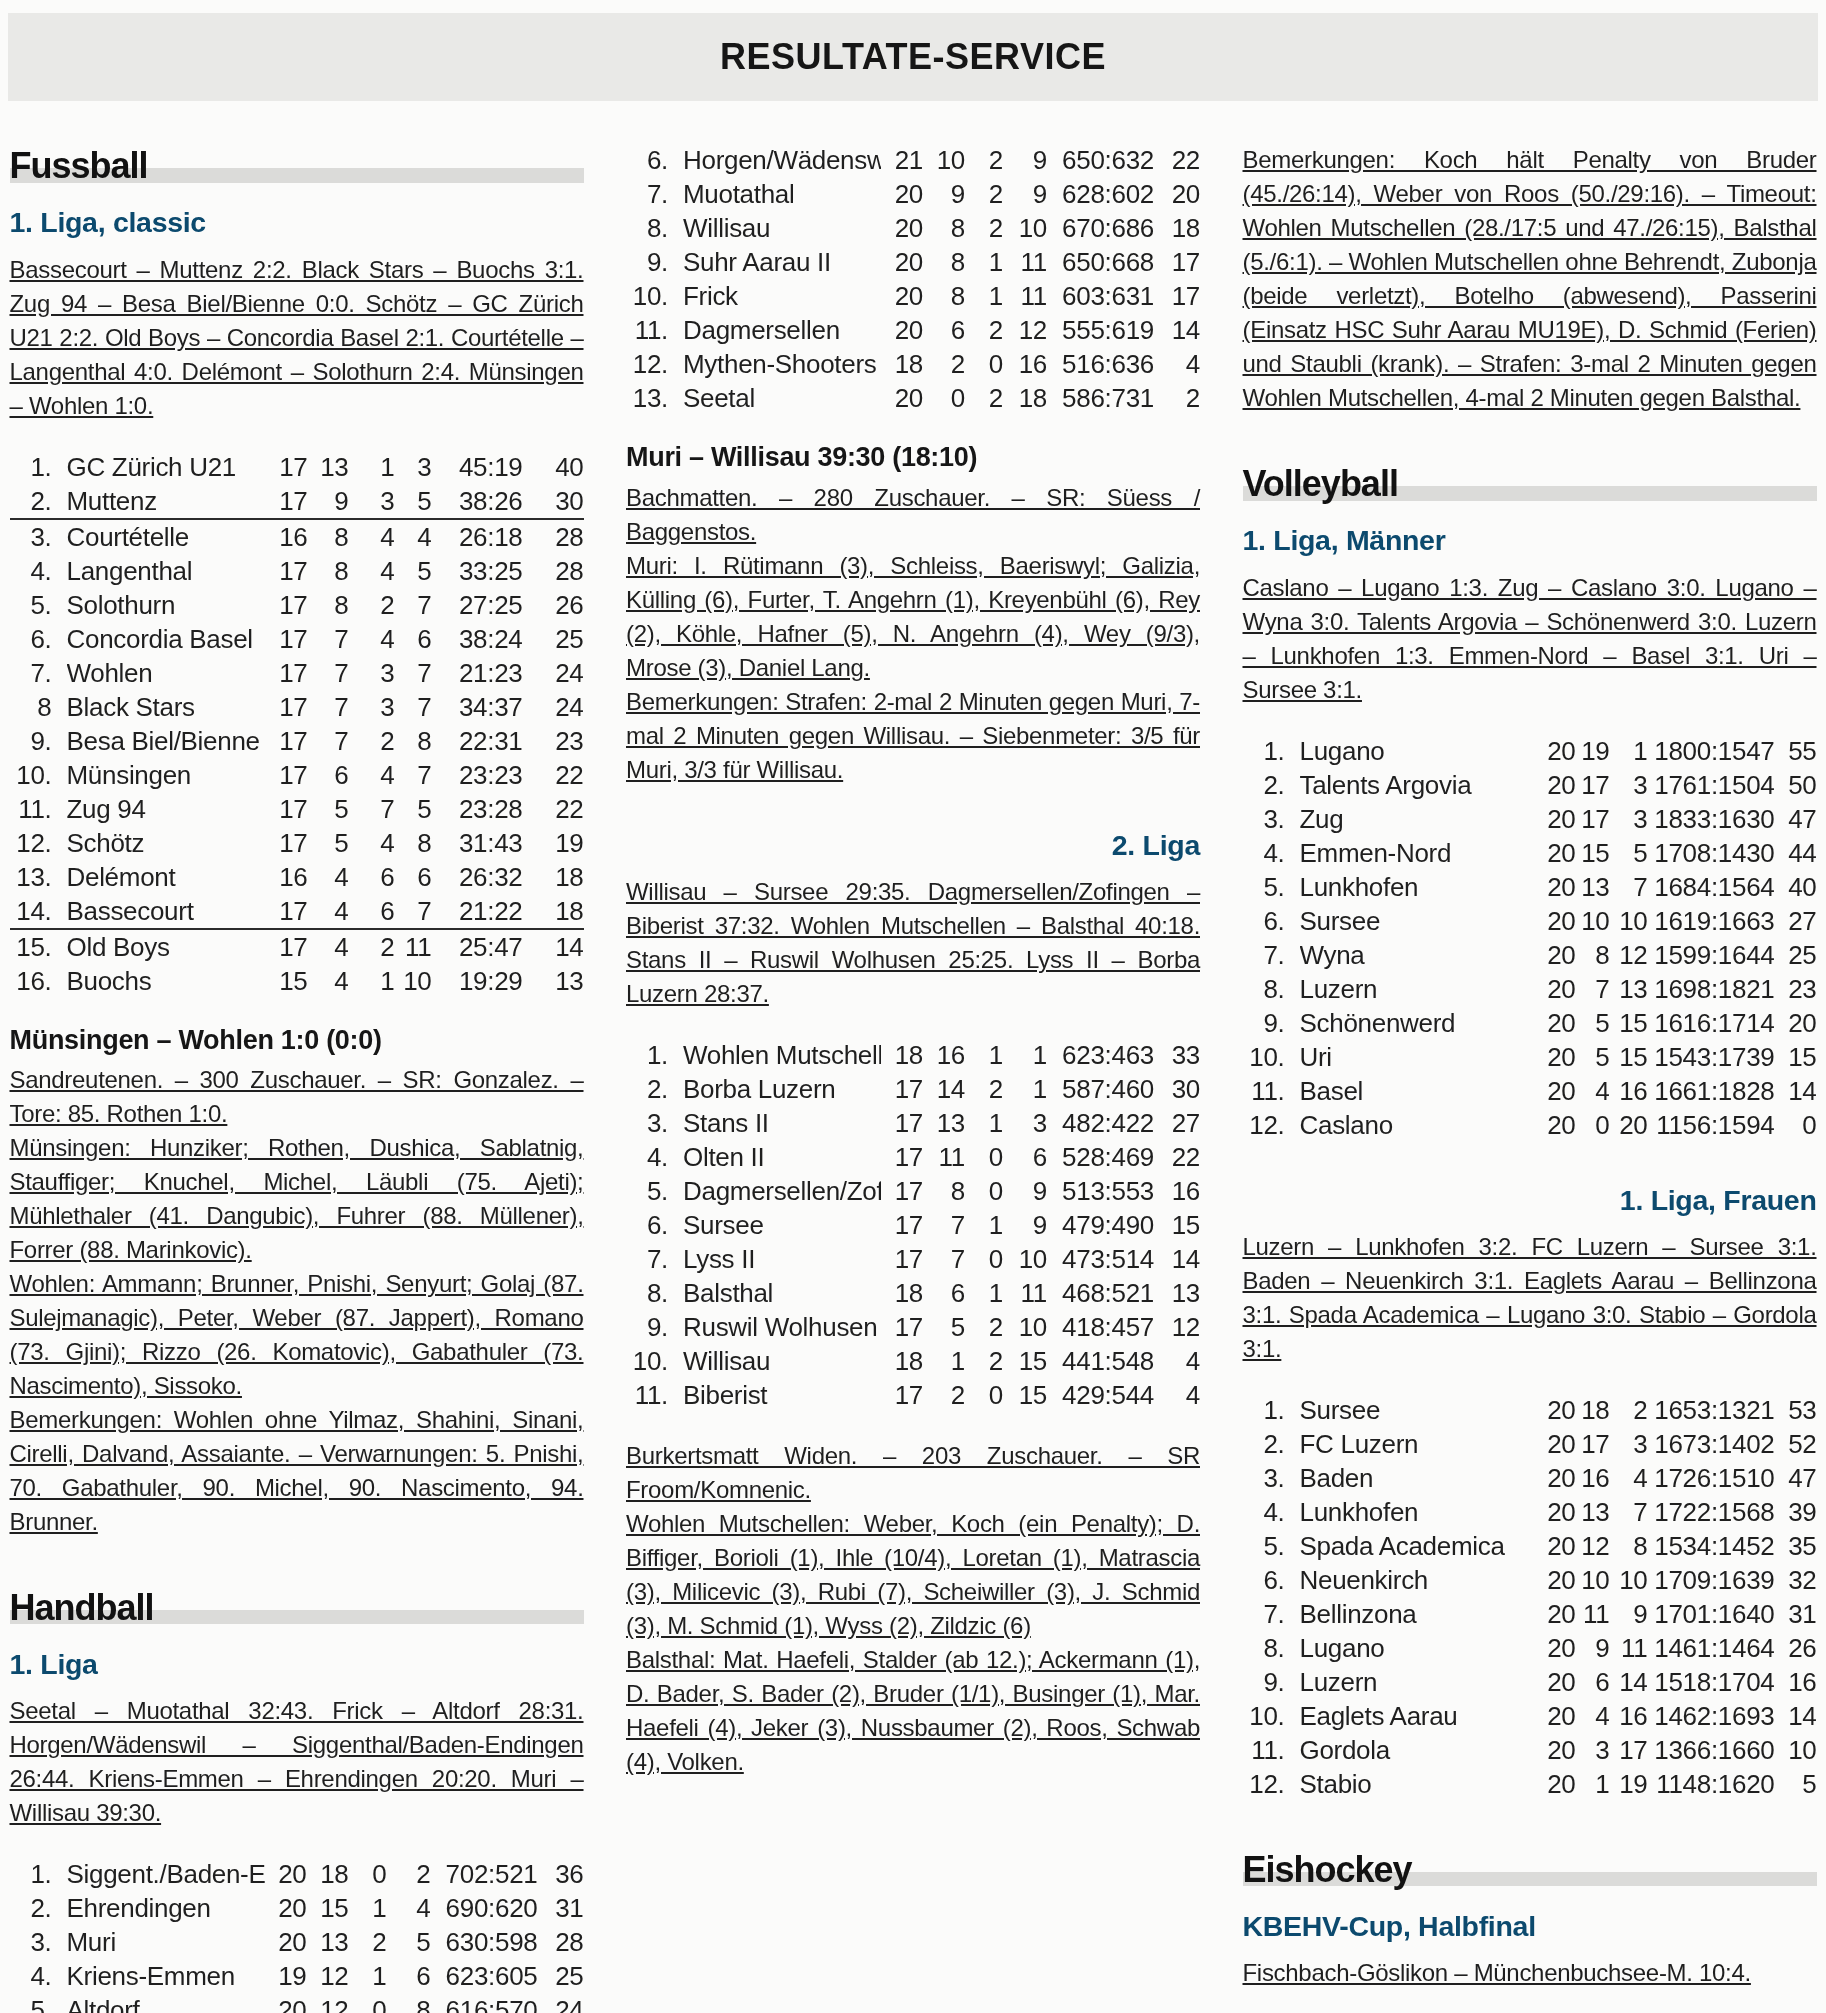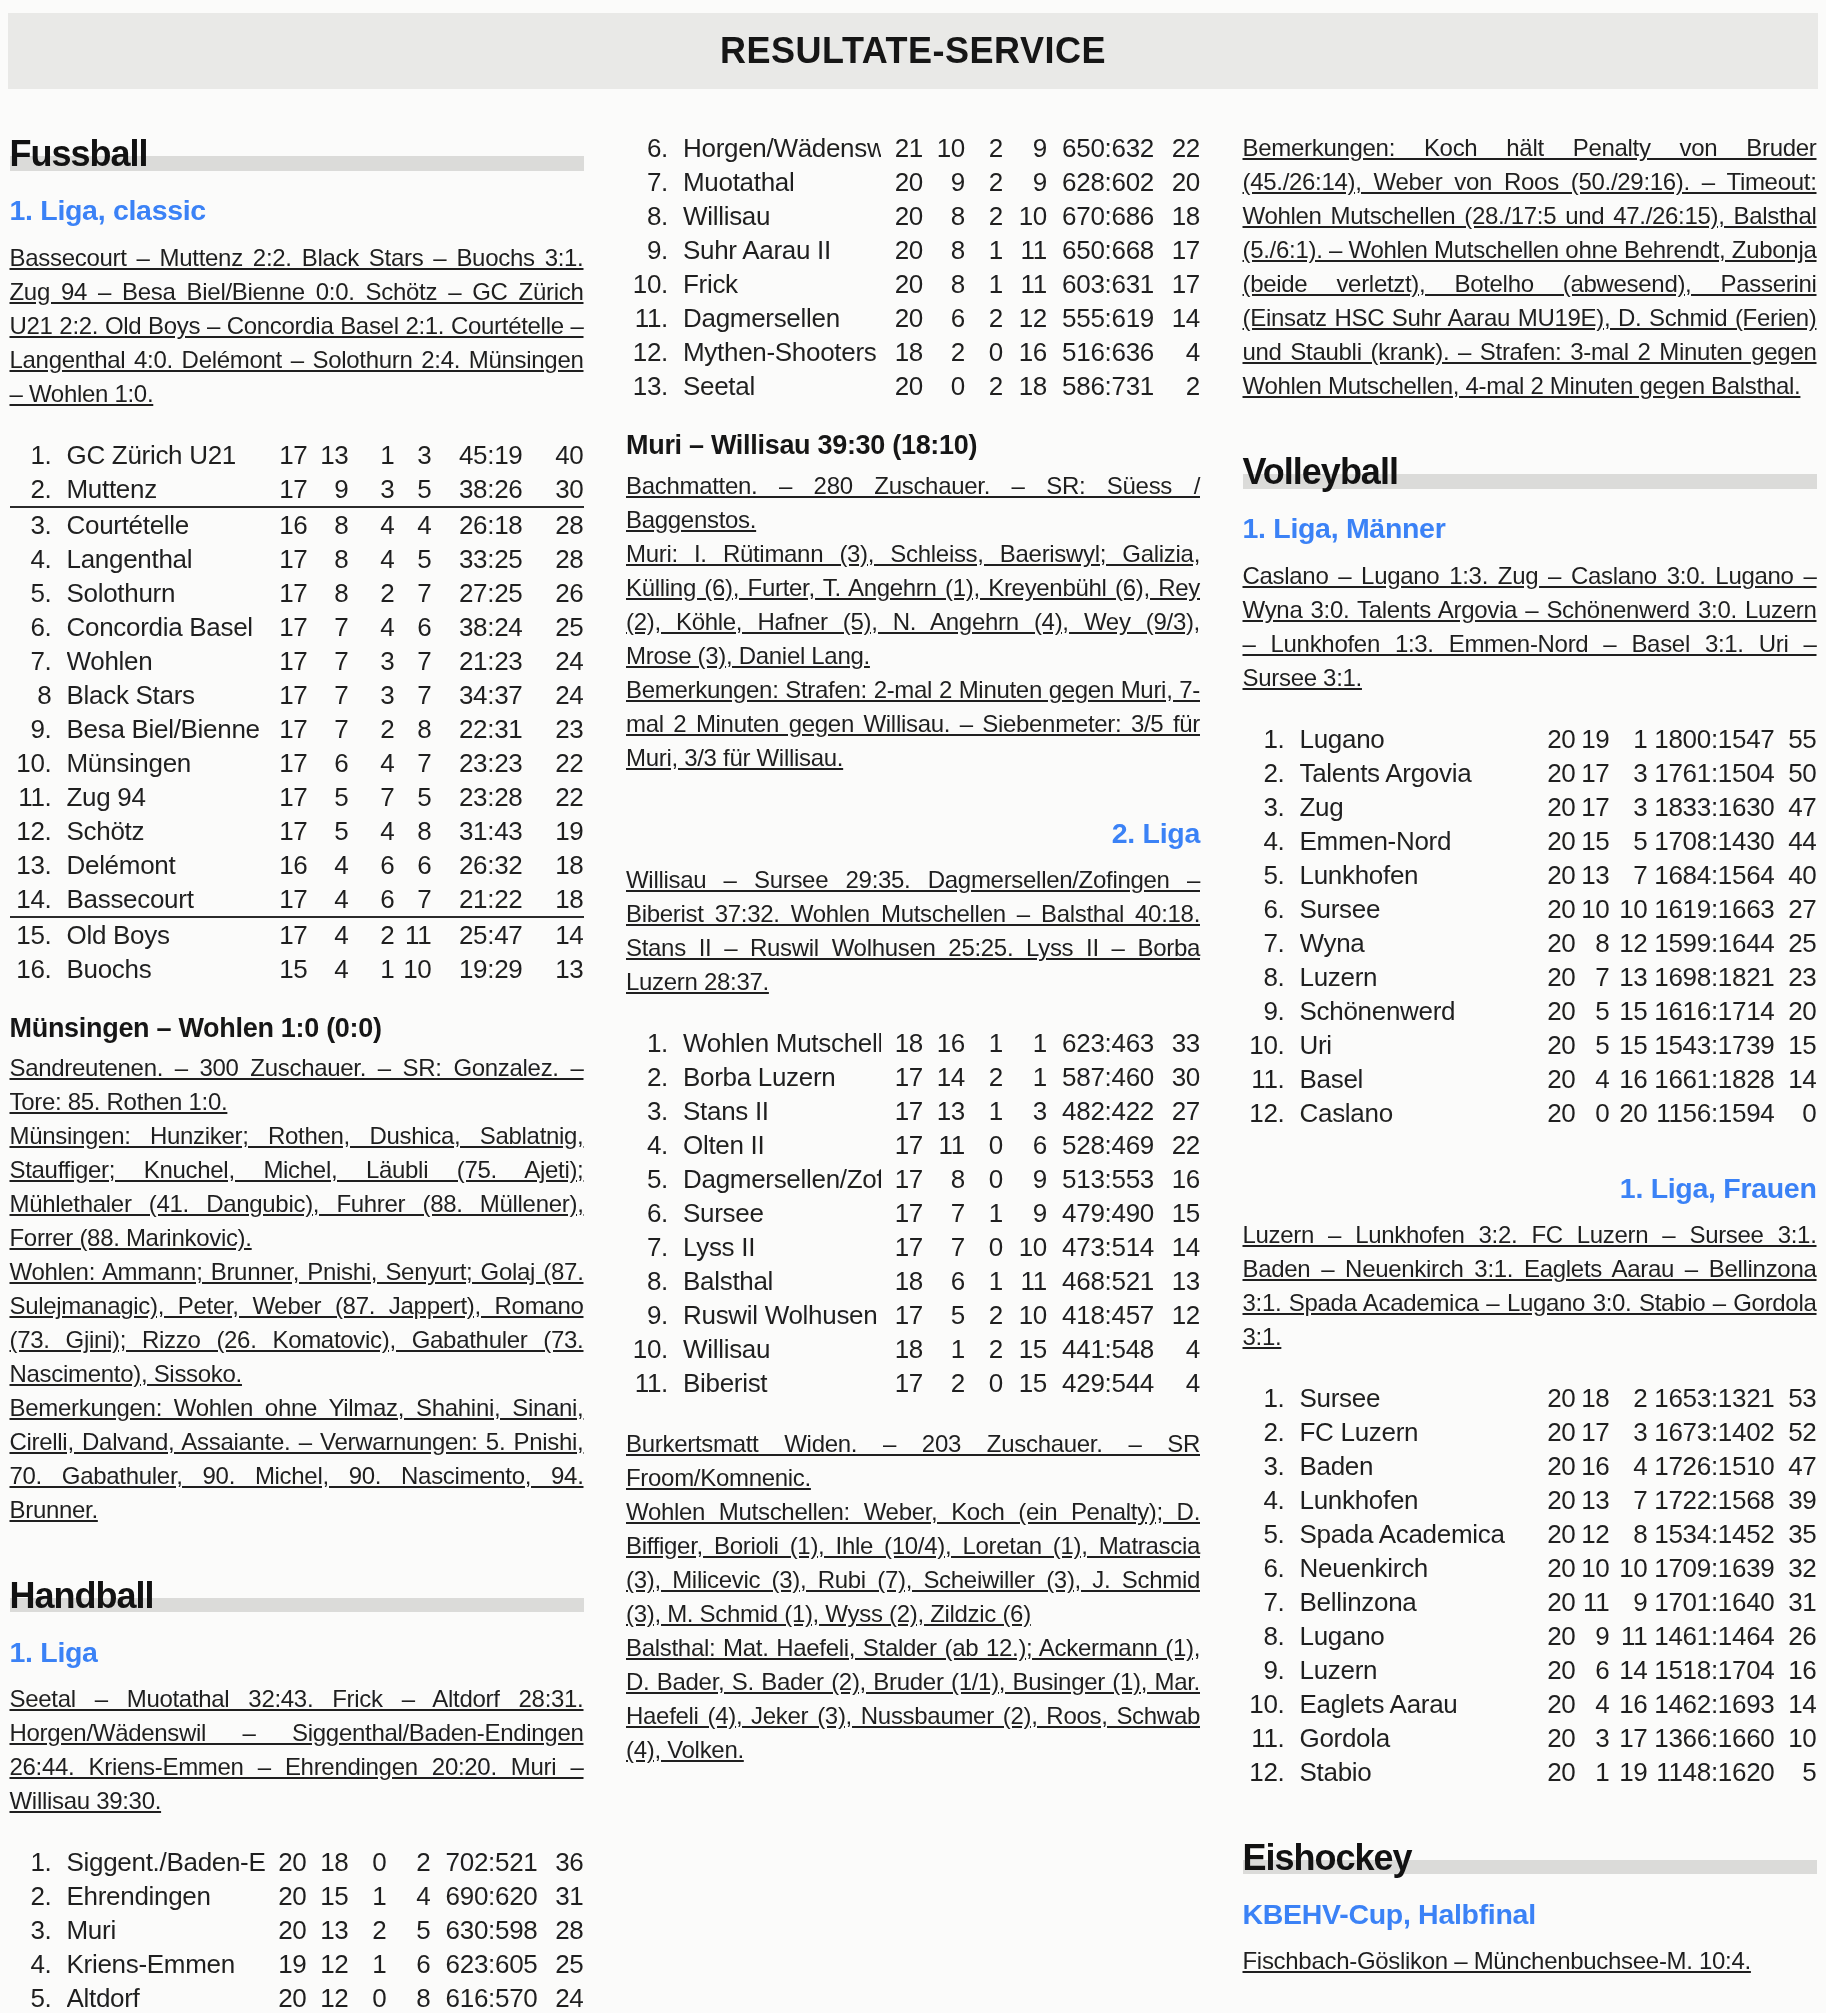--- a/index.html
+++ b/index.html
@@ -3,21 +3,21 @@
 <meta charset="utf-8">
 <style>
   html,body{margin:0;padding:0;}
   body{
     width:1826px;height:2014px;overflow:hidden;
     background:#fbfbfa;color:#1f1f1f;
     font-family:"Liberation Sans", sans-serif;
     -webkit-font-smoothing:antialiased;
   }
   .masthead{
-    margin:13.3px 7.6px 0;height:76px;background:#e9e9e7;
+    margin:13.3px 7.6px 0;height:88px;background:#e9e9e7;
     display:flex;align-items:center;justify-content:center;
   }
   .masthead h1{
     margin:0;font-size:36px;font-weight:bold;letter-spacing:0.5px;color:#161616;
   }
   .columns{
     display:flex;justify-content:space-between;
     padding:0 9.5px;margin-top:42px;
   }
   .col{width:574px;flex:none;}
@@ -25,21 +25,21 @@
   .sport-head{position:relative;height:46px;margin:0 0 17px;}
   .sport-head.mid{margin-top:46px;}
   .sport-head .band{
     position:absolute;left:0;right:0;top:25px;height:14.3px;background:#dbdbd9;
   }
   .sport-head .txt{
     position:relative;z-index:1;display:inline-block;
     font-size:36px;font-weight:bold;letter-spacing:-1px;line-height:46px;color:#121212;
   }
   .sub-head{
-    margin:0 0 13.3px;font-size:28.5px;font-weight:bold;letter-spacing:-0.3px;color:#3b82f6;
+    margin:0 0 13.3px;font-size:28.5px;font-weight:bold;letter-spacing:-0.3px;color:#0c4a6e;
   }
   .sub-head.mid{margin-top:42px;text-align:right;}
   .body-p{
     margin:0;font-size:24px;line-height:34px;letter-spacing:-0.3px;
     text-align:justify;
     text-decoration:underline;
   }
   .results-p{margin-bottom:27px;}
   .match-head{
     margin:0 0 7.6px;font-size:27px;font-weight:bold;letter-spacing:-0.3px;color:#161616;

